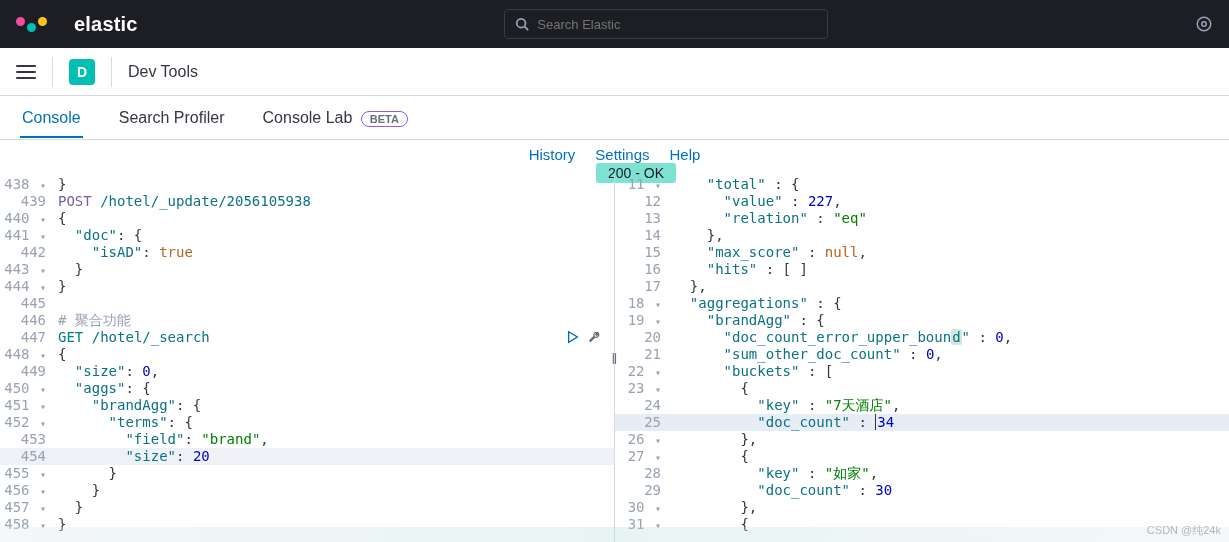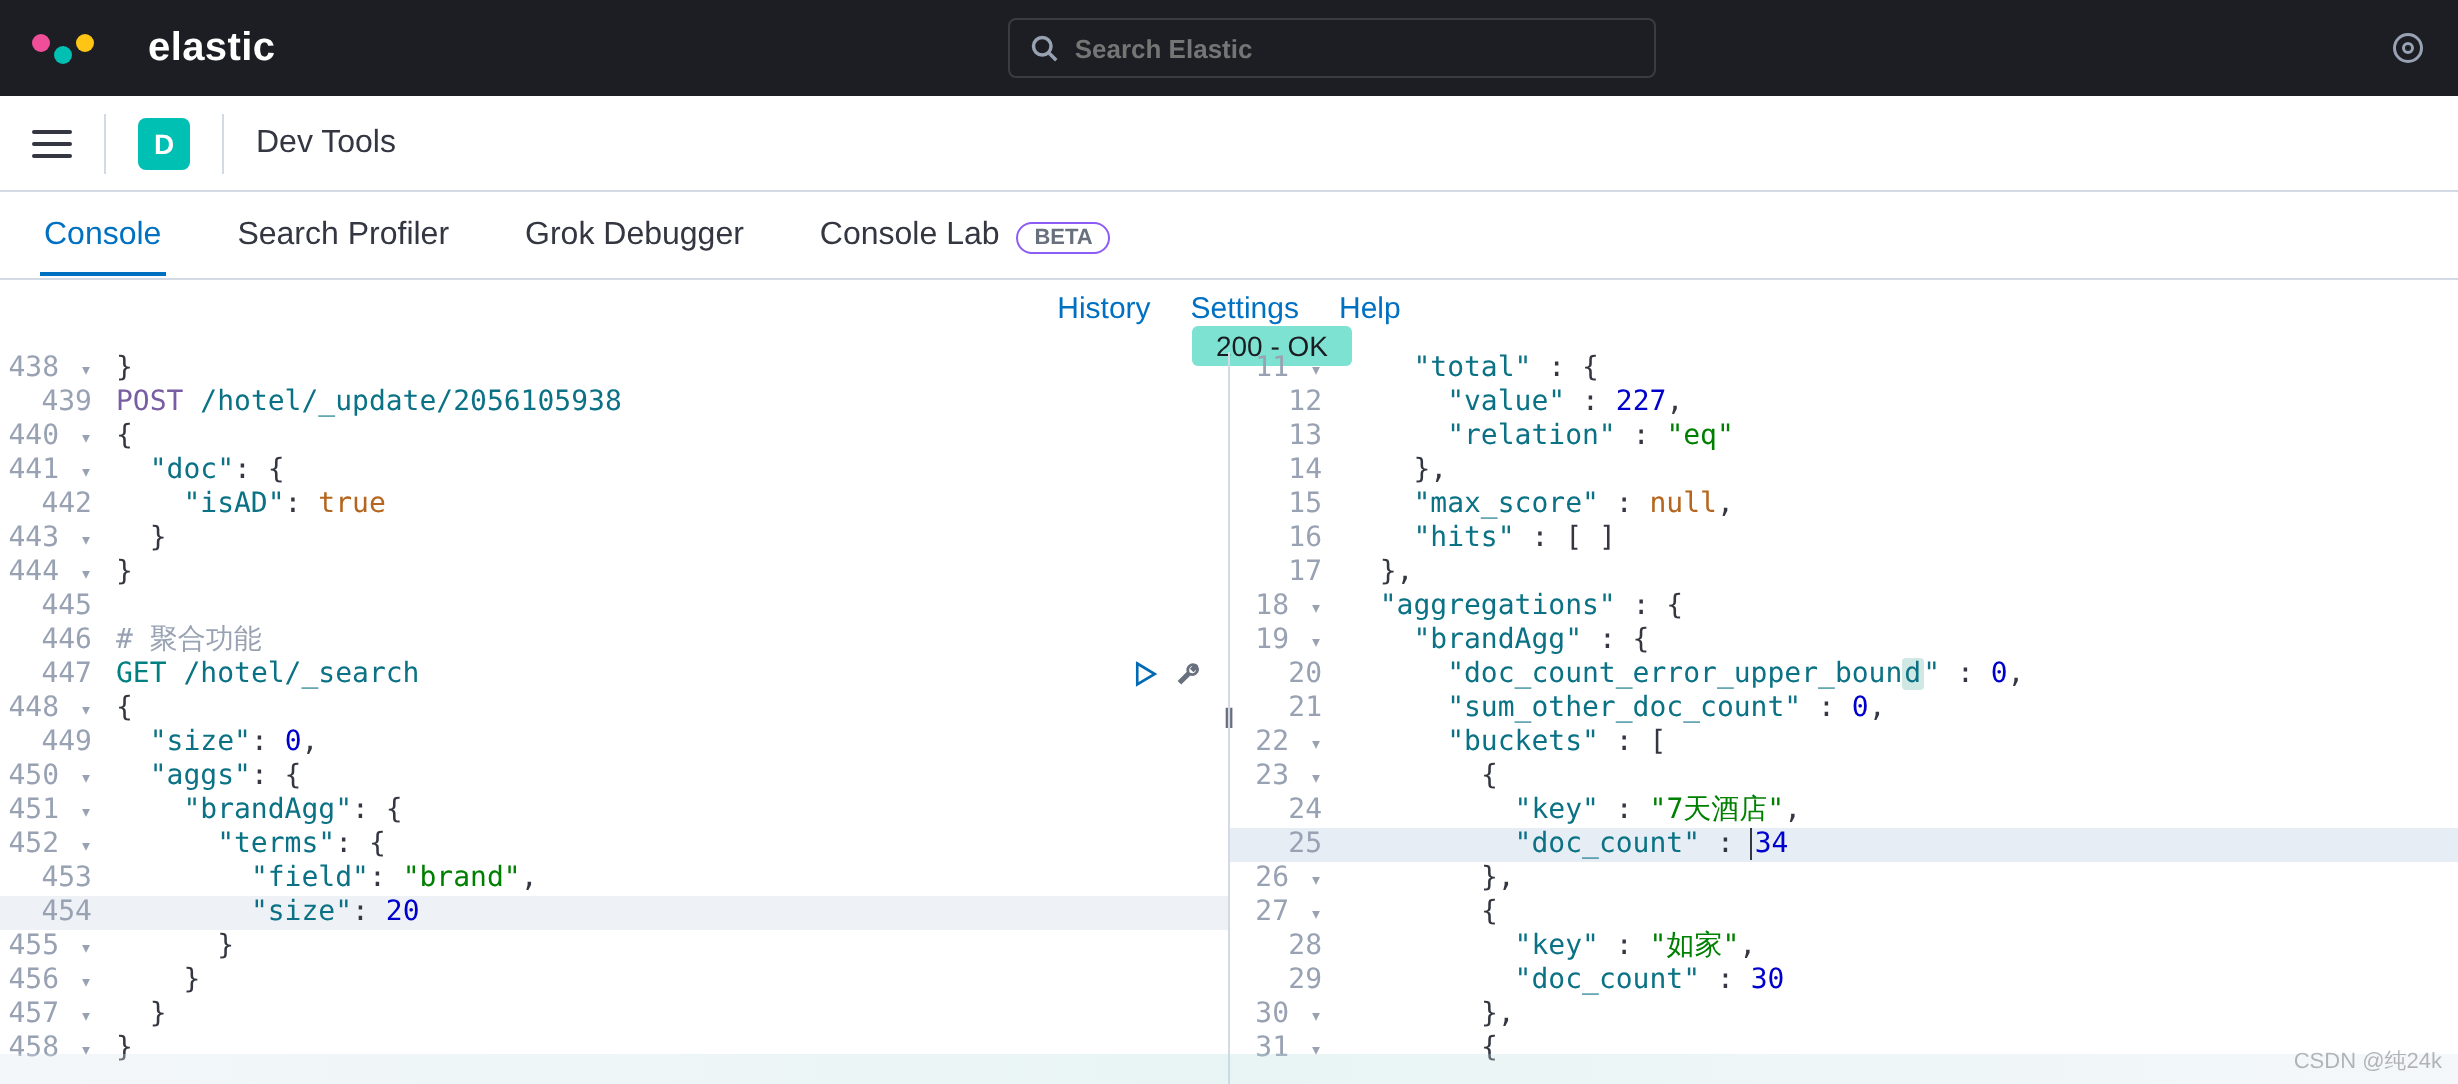--- a/index.html
+++ b/index.html
@@ -5,21 +5,21 @@
   * { margin: 0; padding: 0; box-sizing: border-box; }
   body { font-family: -apple-system, BlinkMacSystemFont, "Segoe UI", Helvetica, sans-serif; font-size: 14px; background: #fff; color: #343741; overflow: hidden; width: 1229px; height: 542px; position: relative; }
 
   
   .top-header { height: 48px; background: #1d1e24; display: flex; align-items: center; padding: 0 16px; justify-content: space-between; }
   .top-left { display: flex; align-items: center; gap: 27px; }
   .logo-cluster { display: flex; gap: 2px; }
   .logo-dot { width: 9px; height: 9px; border-radius: 50%; }
   .brand { color: #fff; font-weight: 700; font-size: 20px; letter-spacing: 0.2px; }
   .search-box { width: 324px; height: 30px; border: 1px solid #3a3c43; border-radius: 4px; display: flex; align-items: center; padding: 0 10px; color: #98a2b3; gap: 8px; }
-  .search-box input { background: transparent; border: none; outline: none; color: #98a2b3; font-size: 13px; flex: 1; font-weight: bold; }
+  .search-box input { background: transparent; border: none; outline: none; color: #98a2b3; font-size: 13px; flex: 1; }
   .top-right { display: flex; align-items: center; gap: 12px; }
   .gear-icon { color: #98a2b3; }
 
   
   .sub-header { height: 48px; border-bottom: 1px solid #d3dae6; display: flex; align-items: center; padding: 0 16px; gap: 16px; }
   .hamburger { width: 20px; display: flex; flex-direction: column; gap: 4px; cursor: pointer; }
   .hamburger div { height: 2px; background: #343741; border-radius: 1px; }
   .sub-divider { width: 1px; height: 30px; background: #d3dae6; }
   .app-badge { width: 26px; height: 26px; background: #00bfb3; border-radius: 4px; color: #fff; display: flex; align-items: center; justify-content: center; font-weight: 700; font-size: 14px; }
   .app-title { font-size: 16px; color: #343741; }
@@ -106,21 +106,20 @@
     </div>
   <div class="sub-divider"></div>
   <div class="app-badge">D</div>
   <div class="sub-divider"></div>
   <div class="app-title">Dev Tools</div>
 </div>
 
 <div class="tabs-row">
   <div class="tab active">Console</div>
   <div class="tab">Search Profiler</div>
-  <div class="tab">Grok Debugger</div>
   <div class="tab">
     <span>Console Lab</span>
     <span class="beta">BETA</span>
   </div>
 </div>
 
 <div class="toolbar-row">
   <div class="toolbar-left">
     <span class="toolbar-link">History</span>
     <span class="toolbar-link">Settings</span>

